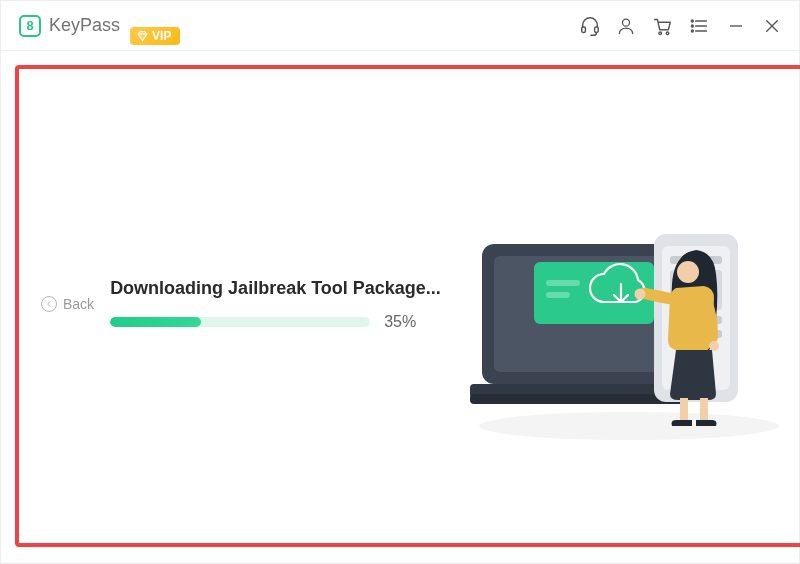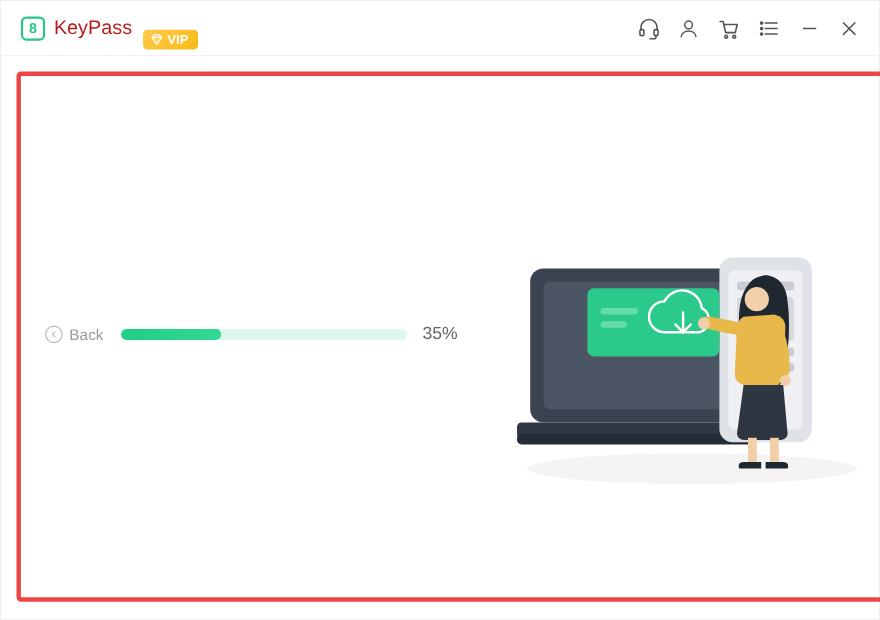--- a/index.html
+++ b/index.html
@@ -2,21 +2,21 @@
 <html><head>
 <meta charset="utf-8">
 <style>
   * { box-sizing: border-box; margin: 0; padding: 0; }
   html, body { width: 800px; height: 564px; font-family: -apple-system, BlinkMacSystemFont, "Segoe UI", Arial, sans-serif; background: #fff; color: #333; }
   .window { width: 800px; height: 564px; border: 1px solid #eee; display: flex; flex-direction: column; }
   
   .titlebar { height: 50px; display: flex; align-items: center; padding: 0 16px 0 18px; border-bottom: 1px solid #f0f0f0; }
   .logo-box { width: 22px; height: 22px; border: 2px solid #26c884; border-radius: 5px; display: flex; align-items: center; justify-content: center; margin-right: 8px; }
   .logo-inner { font-size: 13px; font-weight: 700; color: #26c884; }
-  .app-name { font-size: 18px; font-weight: 500; color: #b91c1c; margin-right: 10px; }
+  .app-name { font-size: 18px; font-weight: 500; color: #737373; margin-right: 10px; }
   .vip-badge { display: flex; align-items: center; background: linear-gradient(135deg,#ffc94a,#f8bb14); color: #fff; font-size: 12px; font-weight: 700; padding: 2px 9px 2px 6px; border-radius: 4px; margin-top: 20px; }
   .vip-badge svg { margin-right: 3px; }
   .spacer { flex: 1; }
   .title-actions { display: flex; align-items: center; gap: 14px; }
   .title-icon { width: 22px; height: 22px; display: flex; align-items: center; justify-content: center; color: #666; cursor: pointer; }
   .title-icon svg { display: block; }
   .title-icon.big { width: 24px; }
   
   .body { flex: 1; padding: 14px 14px 16px 14px; display: flex; }
   .card { flex: 1; border: 4px solid #ef4444; border-radius: 4px; padding: 18px 22px 22px 22px; position: relative; display: flex; flex-direction: row; }
@@ -104,20 +104,21 @@
         <span class="chev">
           <svg width="8" height="8" viewBox="0 0 24 24" fill="none" stroke="#b8b8b8" stroke-width="3" stroke-linecap="round" stroke-linejoin="round">
               <polyline points="15 5 8 12 15 19"></polyline>
             </svg>
         </span>
         <span>Back</span>
       </div>
 
       <div class="content-row">
         <div class="left-col">
+          <div class="heading">Downloading Jailbreak Tool Package...</div>
           <div class="progress-wrap">
             <div class="progress-track">
               <div class="progress-fill" id="progress-fill" style="width: 35%;"></div>
             </div>
             <div class="progress-pct">35%</div>
           </div>
         </div>
 
         <div class="right-col">
           <div class="illus">

